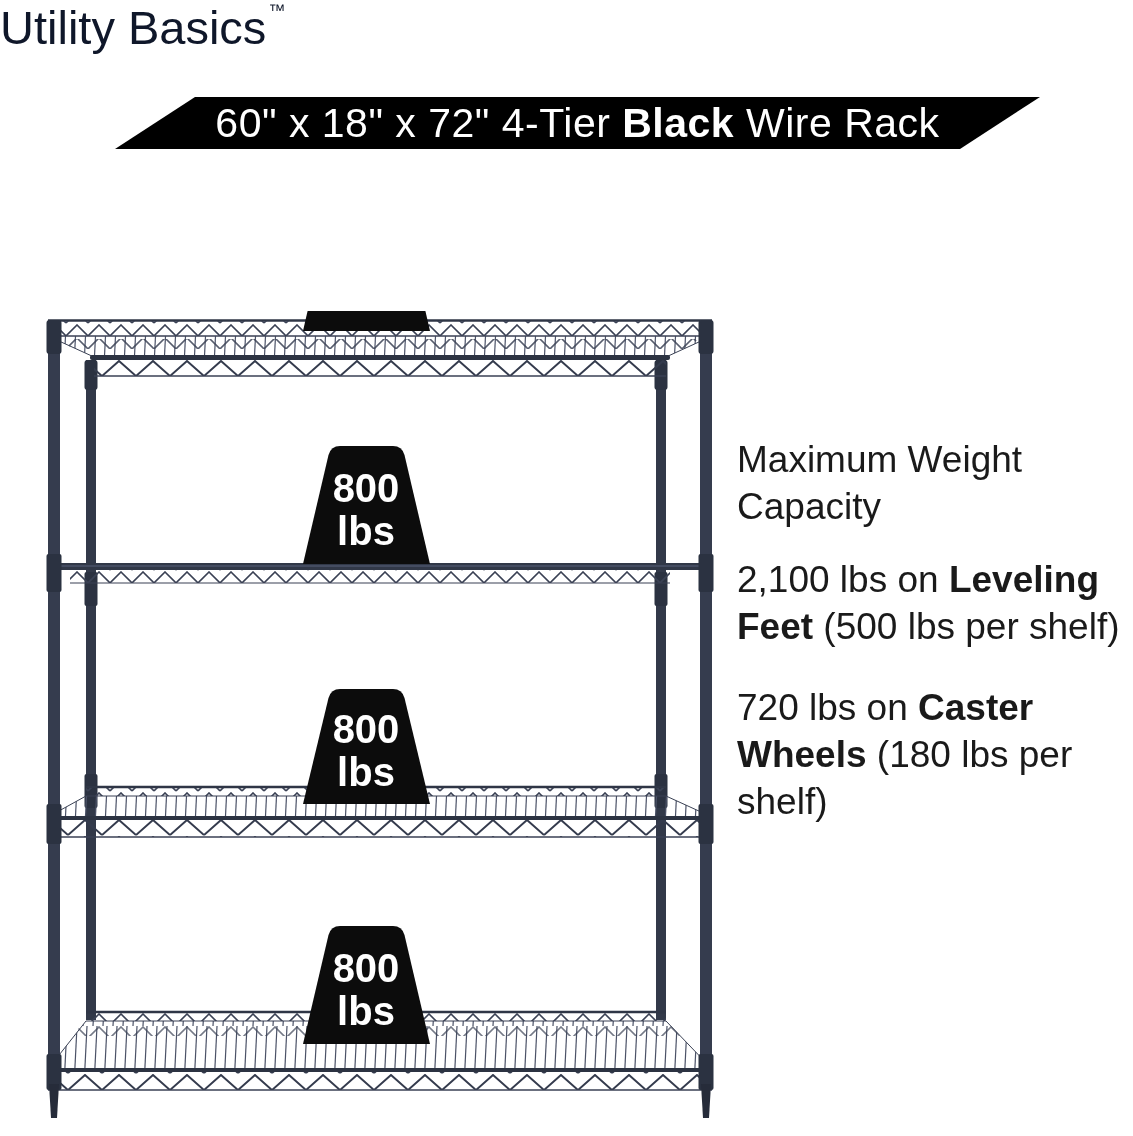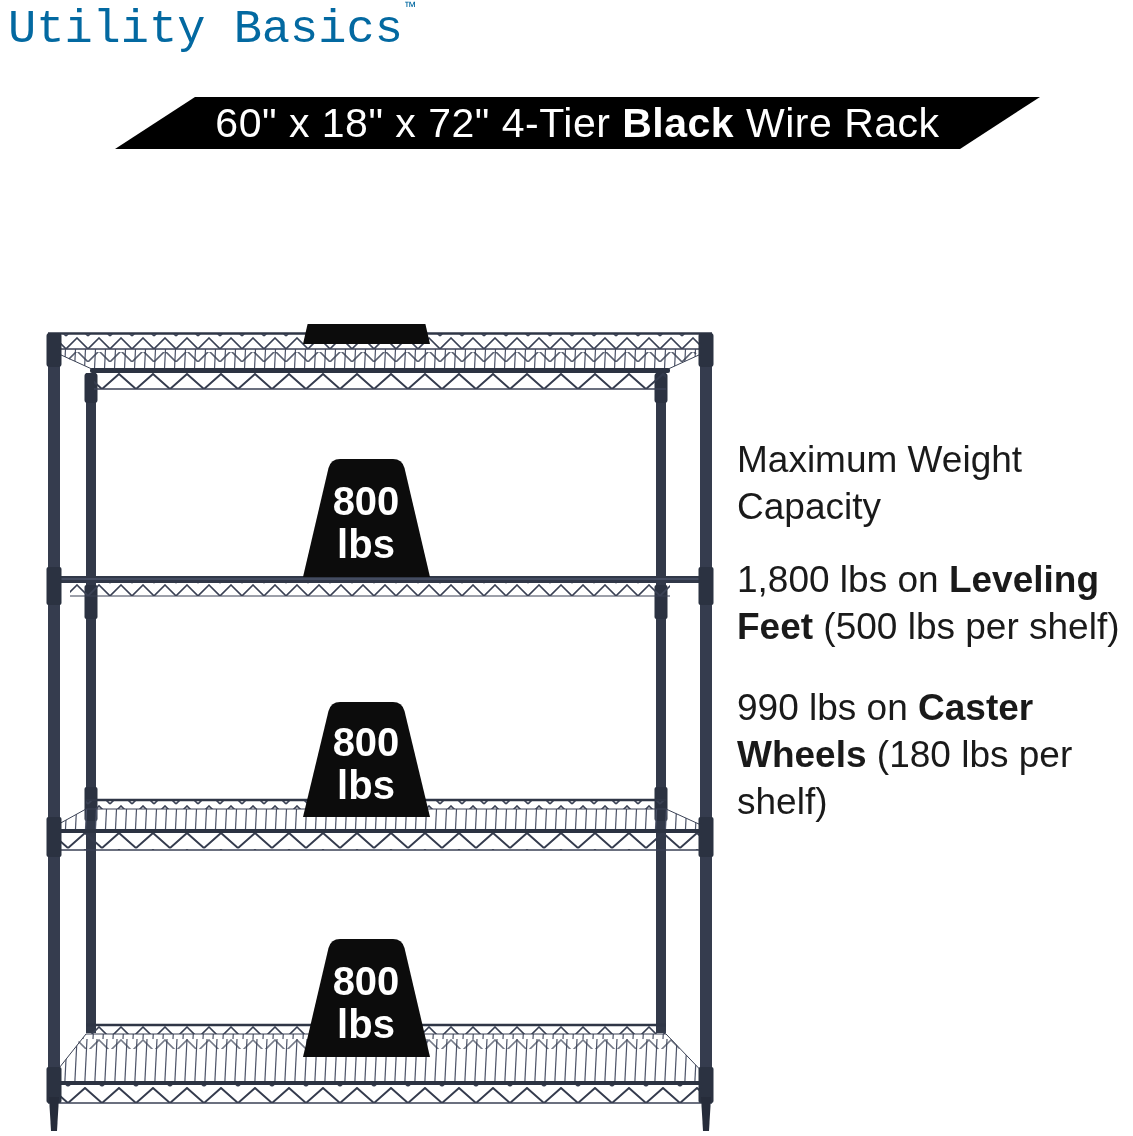--- a/index.html
+++ b/index.html
@@ -2,37 +2,37 @@
 <html><head>
 <meta charset="utf-8">
 <style>
   html,body{margin:0;padding:0;background:#ffffff;}
   #app{
     position:relative;width:1133px;height:1136px;background:#ffffff;
     font-family:"Liberation Sans",sans-serif;overflow:hidden;
   }
   
   .logo{
-    position:absolute;left:8px;top:0px;
-    font-size:47px;font-weight:400;color:#0369a1;letter-spacing:0px;font-family:Liberation Mono, monospace;
+    position:absolute;left:0;top:0px;
+    font-size:47px;font-weight:400;color:#0f172a;letter-spacing:0px;
   }
   .logo sup{font-size:17px;font-weight:400;vertical-align:28px;margin-left:2px;}
   
   .banner{
     position:absolute;left:115px;top:97px;width:925px;height:52px;
     background:#000000;
     clip-path:polygon(80px 0,925px 0,845px 52px,0 52px);
     display:flex;align-items:center;justify-content:center;
   }
   .banner .bt{
     color:#ffffff;font-size:41px;font-weight:400;letter-spacing:0.5px;white-space:nowrap;
   }
   .banner .bt b{font-weight:700;text-align:right;}
   
-  .rackwrap{position:absolute;left:35px;top:324px;width:690px;height:811px;}
+  .rackwrap{position:absolute;left:35px;top:311px;width:690px;height:811px;}
   
   .info{
     position:absolute;left:737px;top:436px;width:402px;color:#1a1a1a;
   }
   .info h2{
     margin:0 0 26px 0;font-size:37px;line-height:47px;font-weight:400;color:#1a1a1a;
   }
   .info p{
     margin:0 0 34px 0;font-size:37px;line-height:47px;font-weight:400;color:#1a1a1a;
   }
@@ -154,17 +154,17 @@
       <g>
         <path fill="#0c0c0c" d="M303,1058 L328.5,949 Q331,940 340,940 L393,940 Q402,940 404.5,949 L430,1058 Z"></path>
         <text class="wtxt" x="366" y="996" font-size="40" text-anchor="middle">800</text>
         <text class="wtxt" x="366" y="1039" font-size="40" text-anchor="middle">lbs</text>
       </g>
     </svg>
   </div>
 
   <div class="info">
     <h2>Maximum Weight Capacity</h2>
-    <p><span>1,800 lbs on </span><b>Leveling Feet</b><span> (500 lbs per shelf)</span></p>
-    <p><span>990 lbs on </span><b>Caster Wheels</b><span> (180 lbs per shelf)</span></p>
+    <p><span>2,100 lbs on </span><b>Leveling Feet</b><span> (500 lbs per shelf)</span></p>
+    <p><span>720 lbs on </span><b>Caster Wheels</b><span> (180 lbs per shelf)</span></p>
   </div>
 
 </div>
 
 </body></html>

